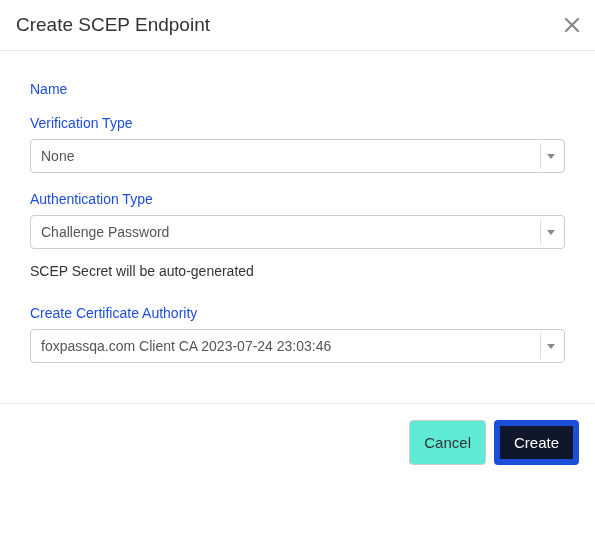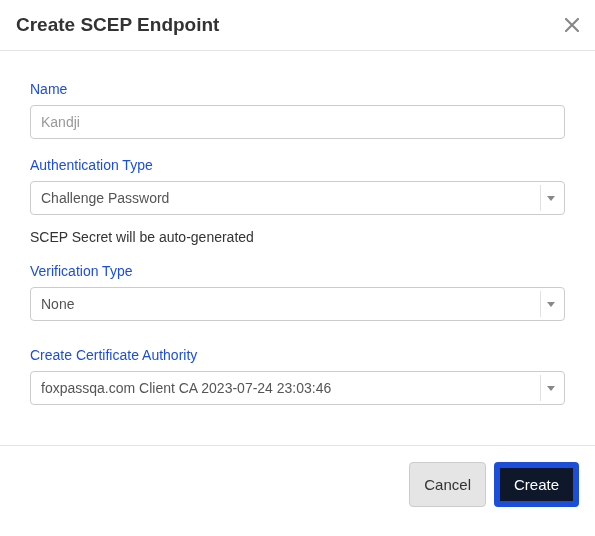--- a/index.html
+++ b/index.html
@@ -15,21 +15,21 @@
   }
   .modal-header {
     display: flex;
     align-items: center;
     justify-content: space-between;
     padding: 14px 16px 14px 16px;
     border-bottom: 1px solid #e5e5e5;
   }
   .modal-title {
     font-size: 19px;
-    font-weight: 700;
+    font-weight: 400;
     color: #333;
   }
   .close-btn {
     background: none;
     border: none;
     padding: 0;
     cursor: pointer;
     color: #888;
     font-size: 16px;
     line-height: 1;
@@ -97,21 +97,21 @@
     margin-top: 10px;
   }
   .btn {
     padding: 8px 14px;
     font-size: 15px;
     border-radius: 4px;
     cursor: pointer;
     border: 1px solid transparent;
   }
   .btn-default {
-    background: #e5e5e5;
+    background: #5eead4;
     border: 1px solid #ccc;
     color: #333;
   }
   .btn-primary {
     background: #0f172a;
     color: #fff;
     border: 6px solid #1d4ed8;
   }
 </style>
 </head>
@@ -124,46 +124,45 @@
       <svg width="14" height="14" viewBox="0 0 14 14">
         <path d="M1 1 L13 13 M13 1 L1 13" stroke="#888" stroke-width="2.2" stroke-linecap="round"></path>
       </svg>
     </button>
   </div>
 
   <div class="modal-body">
 
     <div class="form-group">
       <label class="form-label">Name</label>
-      <input type="text" class="form-input" placeholder="Kandji" style="">
+    </div>
+
+    <div class="form-group">
+      <label class="form-label">Verification Type</label>
+      <div class="form-select">
+        <span>None</span>
+        <span class="select-arrow">
+          <svg width="8" height="5" viewBox="0 0 8 5">
+              <path d="M0 0 L4 5 L8 0 Z" fill="#888"></path>
+            </svg>
+        </span>
+      </div>
     </div>
 
     <div class="form-group">
       <label class="form-label">Authentication Type</label>
       <div class="form-select">
         <span>Challenge Password</span>
         <span class="select-arrow">
           <svg width="8" height="5" viewBox="0 0 8 5">
               <path d="M0 0 L4 5 L8 0 Z" fill="#888"></path>
             </svg>
         </span>
       </div>
       <div class="help-text">SCEP Secret will be auto-generated</div>
-    </div>
-
-    <div class="form-group">
-      <label class="form-label">Verification Type</label>
-      <div class="form-select">
-        <span>None</span>
-        <span class="select-arrow">
-          <svg width="8" height="5" viewBox="0 0 8 5">
-              <path d="M0 0 L4 5 L8 0 Z" fill="#888"></path>
-            </svg>
-        </span>
-      </div>
     </div>
 
     <div class="form-group" style="margin-top:26px">
       <label class="form-label">Create Certificate Authority</label>
       <div class="form-select">
         <span>foxpassqa.com Client CA 2023-07-24 23:03:46</span>
         <span class="select-arrow">
           <svg width="8" height="5" viewBox="0 0 8 5">
               <path d="M0 0 L4 5 L8 0 Z" fill="#888"></path>
             </svg>

